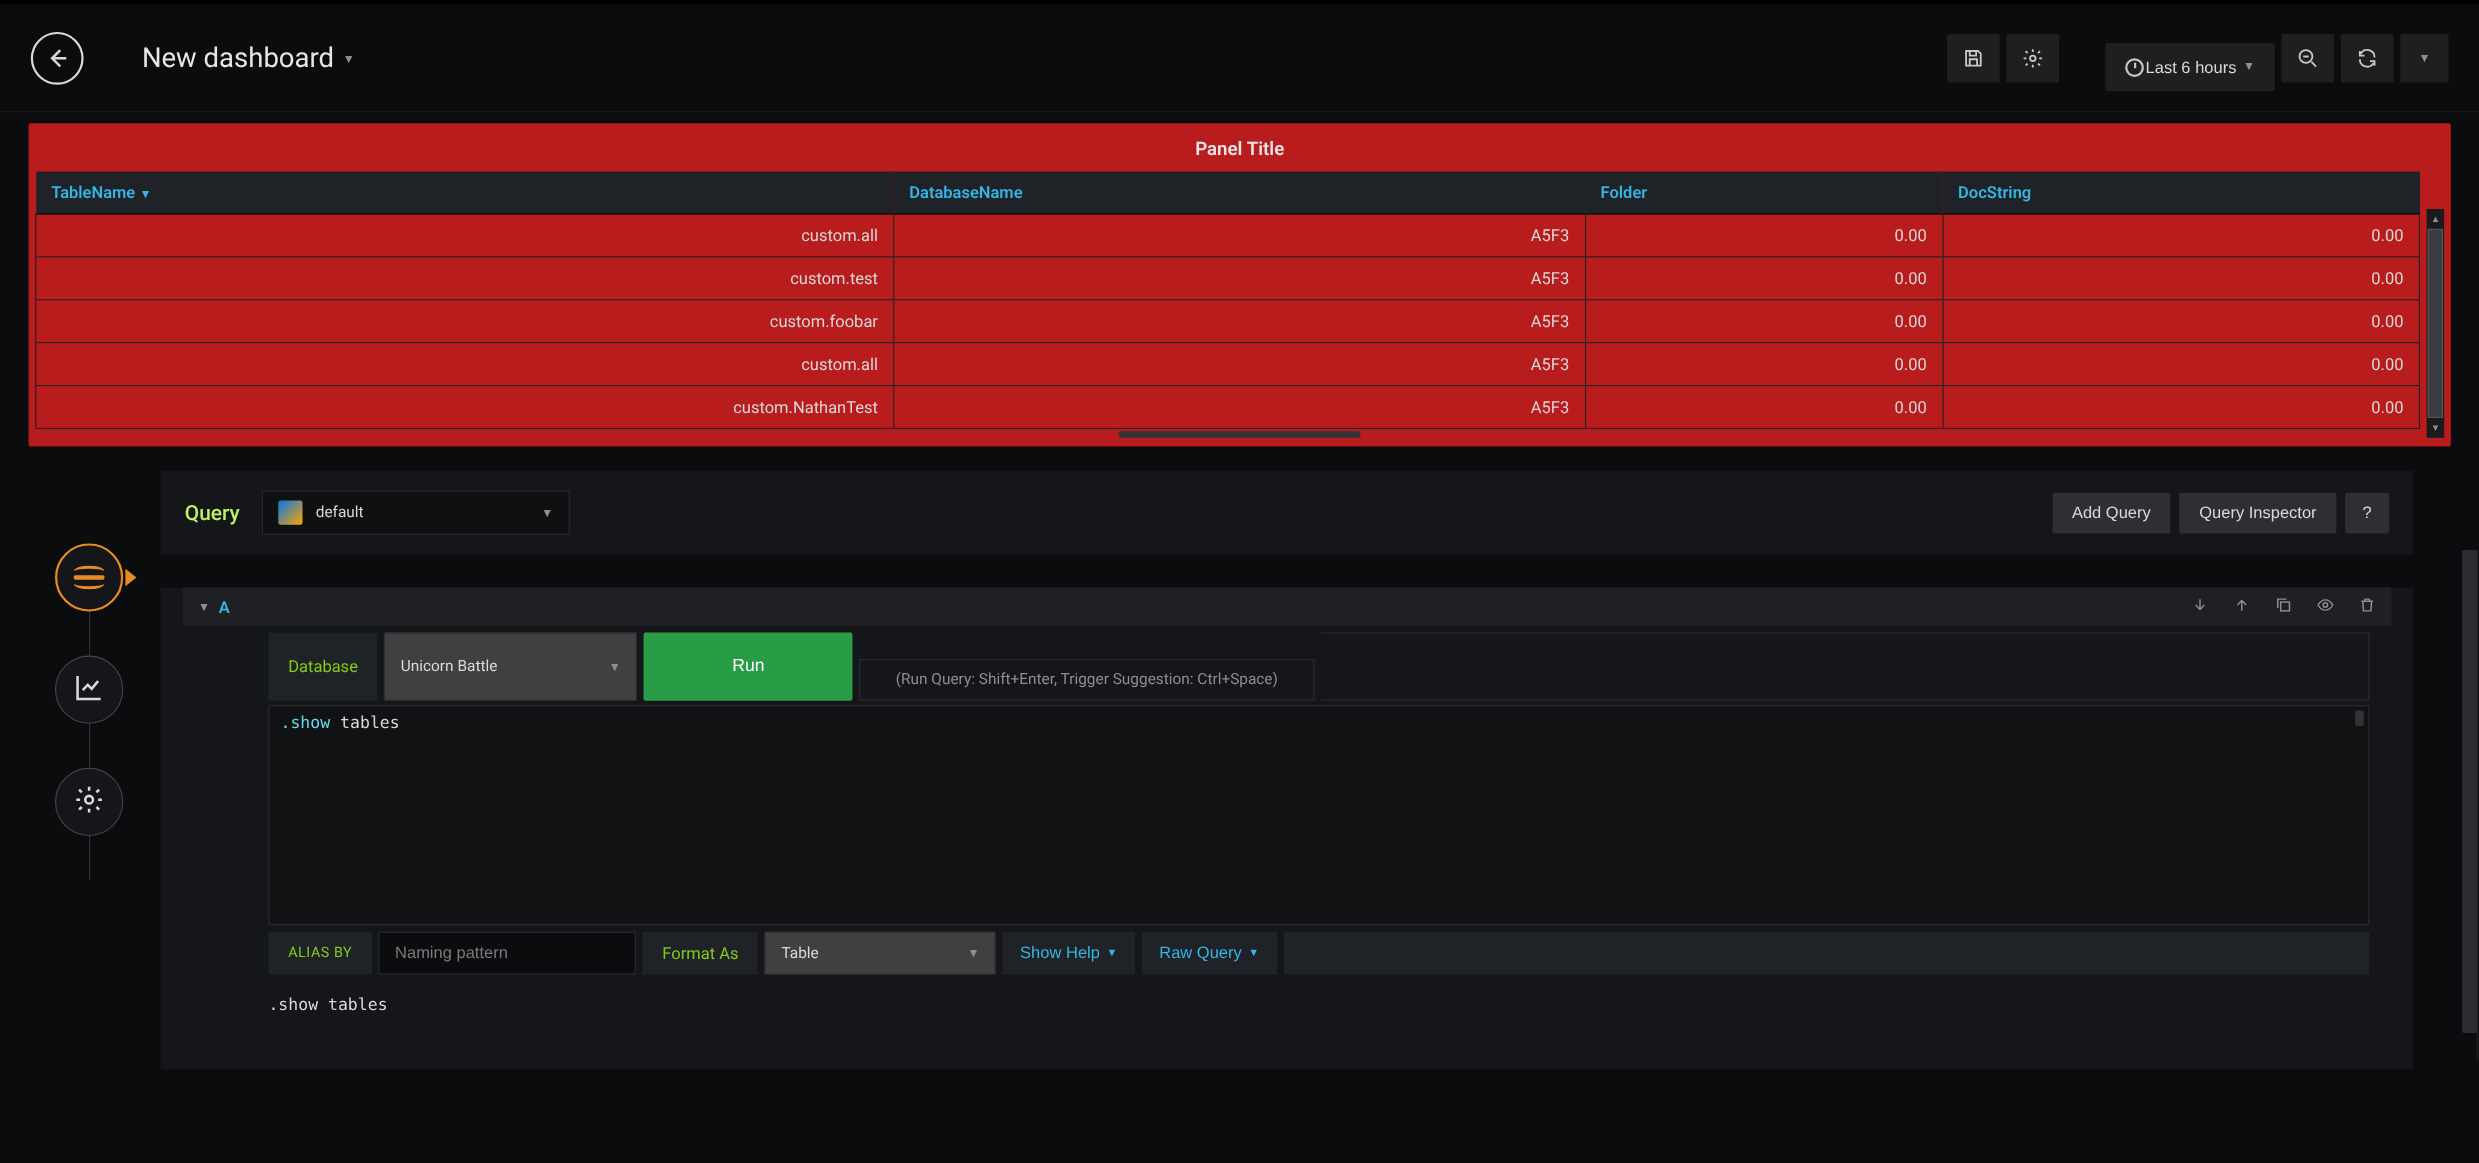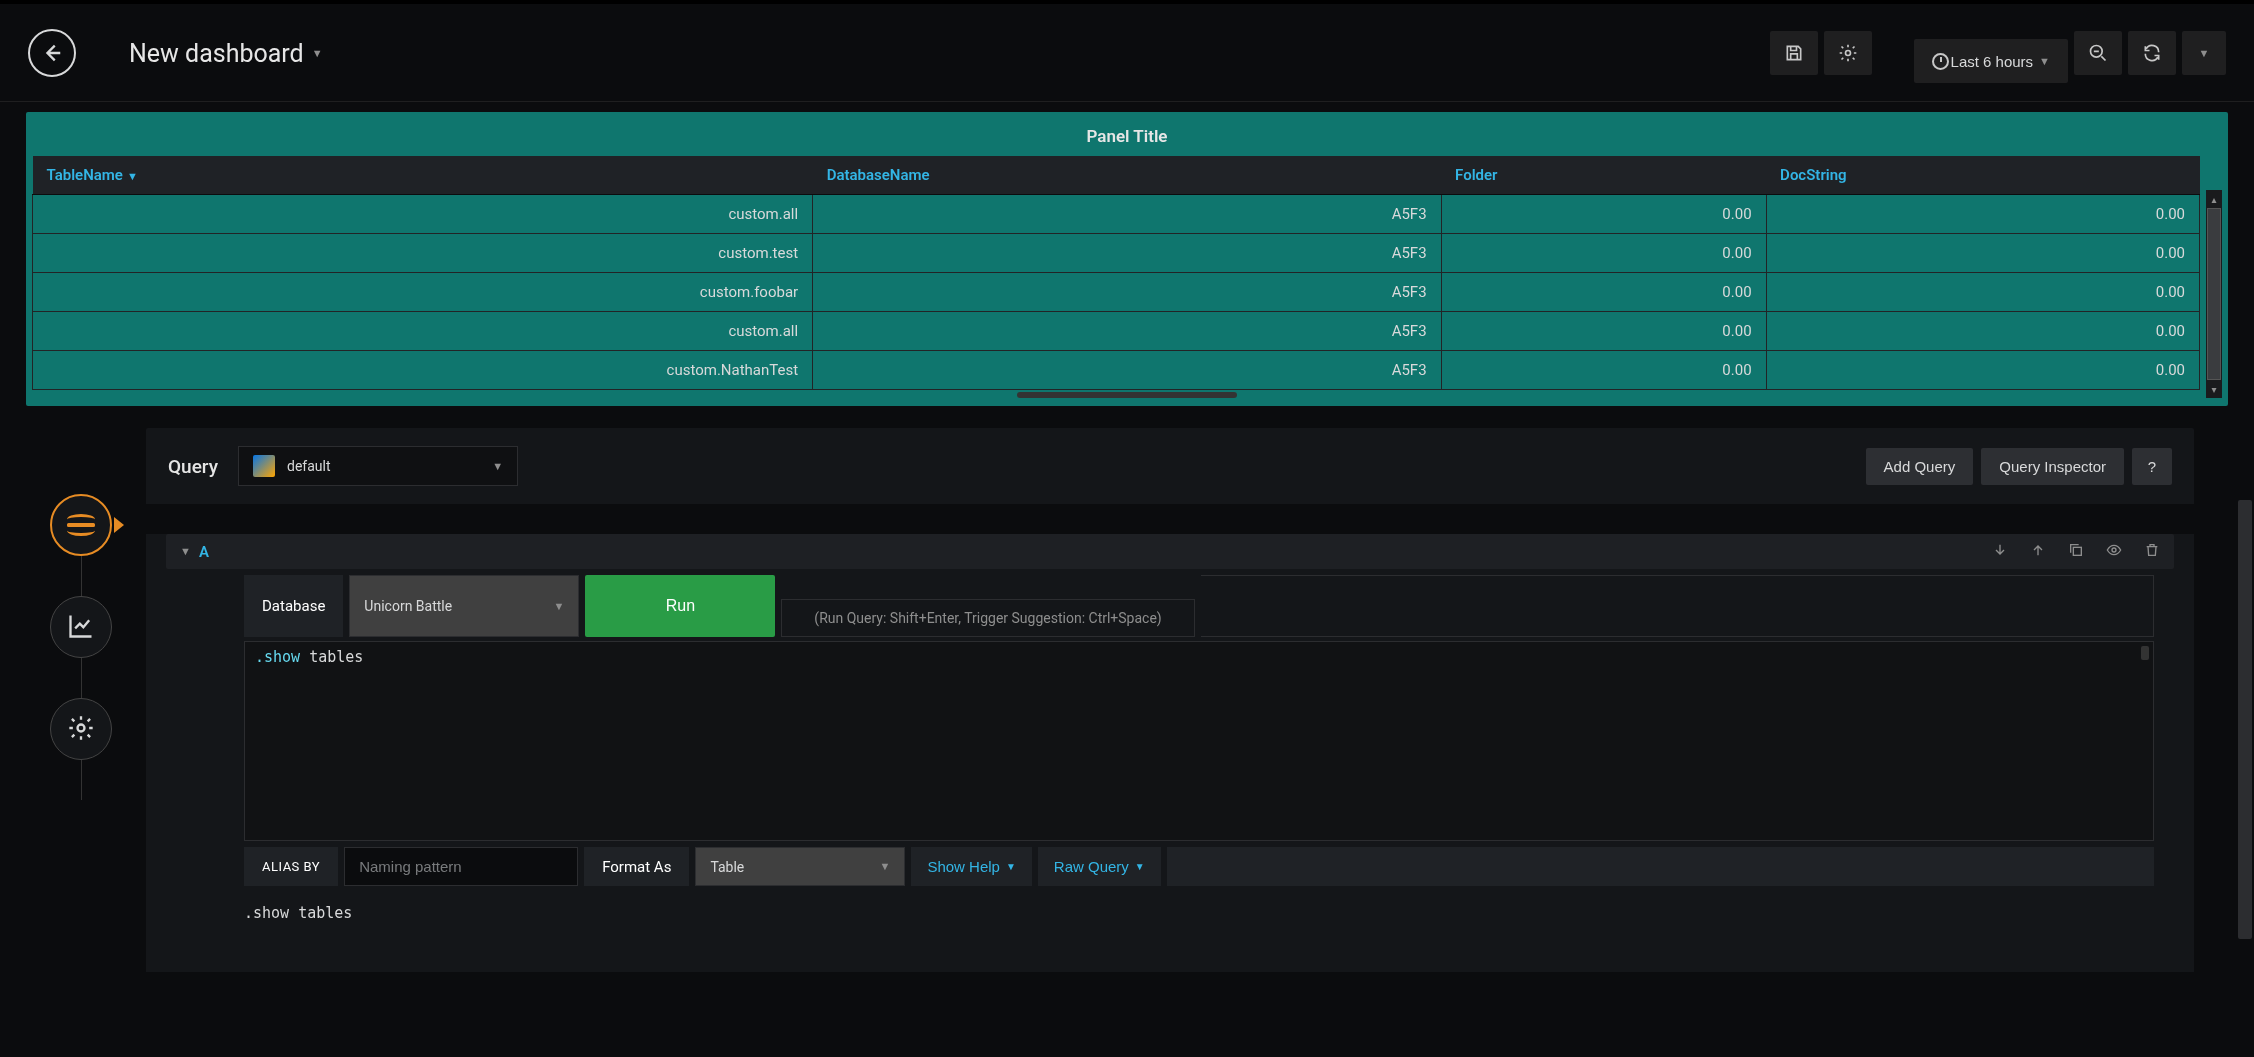--- a/index.html
+++ b/index.html
@@ -53,21 +53,21 @@
   font-size: 15px;
 }
 .tool-btn svg { width: 20px; height: 20px; fill: none; stroke: #c7c7c7; stroke-width: 2; }
 .time-picker { padding: 0 18px; gap: 2px; margin-top: 16px; }
 .time-picker .clock { width:17px;height:17px;border:2px solid #c7c7c7;border-radius:50%;position:relative;}
 .time-picker .clock::after{content:'';position:absolute;top:2px;left:6px;width:2px;height:5px;background:#c7c7c7;}
 .time-picker .caret{font-size:11px;color:#8e8e8e;margin-left:4px;}
 
 .panel-area { padding: 10px 26px 0; }
 .panel {
-  background: #0f766e;
+  background: #b91c1c;
   border-radius: 2px;
   padding: 0;
   margin-bottom: 18px;
 }
 .panel-title { text-align: center; font-weight: 600; font-size: 17px; padding: 14px 0 10px; color: #e6e6e6; }
 .table-wrap { position: relative; padding: 0 6px 6px; }
 .tbl { width: calc(100% - 22px); border-collapse: collapse; }
 .tbl th {
   background: #1f2226;
   color: #33b5e5;
@@ -134,21 +134,21 @@
 .dot .db-ico::before,.dot .db-ico::after{content:'';position:absolute;left:0;right:0;height:3px;background:#e78c24;border-radius:2px;}
 .dot .db-ico::before{top:6px;} .dot .db-ico::after{bottom:6px;}
 .dot .chart-ico svg, .dot .gear-ico svg{width:28px;height:28px;fill:none;stroke:#d8d9da;stroke-width:2;}
 
 .qrow1 {
   background: #141619;
   padding: 18px 22px;
   display:flex; align-items:center; gap:20px;
   border-radius:2px 2px 0 0;
 }
-.qlabel { font-size: 19px; font-weight:500; color:#e5e5e5; }
+.qlabel { font-size: 19px; font-weight:500; color:#bef264; }
 .ds-select {
   display:flex; align-items:center; gap:12px;
   background: #0f1012;
   border:1px solid #2c2d30;
   padding: 8px 14px;
   width: 280px;
   cursor:pointer;
   position:relative;
 }
 .ds-logo { width:22px;height:22px;background:linear-gradient(135deg,#0575e6,#ffa500);border-radius:2px;}
@@ -177,21 +177,21 @@
 .qhead .qletter{color:#33b5e5;font-weight:600;font-size:15px;}
 .qhead-actions{margin-left:auto;display:flex;gap:22px;}
 .qhead-actions .ibtn{background:none;border:none;color:#8e8e8e;cursor:pointer;}
 .qhead-actions .ibtn svg{width:16px;height:16px;fill:none;stroke:#8e8e8e;stroke-width:2;}
 
 .controls-row{
   display:flex; align-items:stretch; gap:6px;
   margin: 6px 20px 0 78px;
 }
 .field-label{
-  background:#1f2226; color:#ffffff; padding:10px 18px; display:flex;align-items:center; font-size:15px;
+  background:#1f2226; color:#84cc16; padding:10px 18px; display:flex;align-items:center; font-size:15px;
 }
 .sel{
   background:#404040; border:1px solid #2c2d30; color:#d8d9da; padding:9px 14px; display:flex;align-items:center;gap:12px;cursor:pointer;min-width:230px;position:relative;
 }
 .sel .caret{margin-left:auto;color:#8e8e8e;font-size:11px;}
 .btn-run{
   background:#299c46;color:#fff;border:none;width:190px;font-size:16px;font-weight:500;cursor:pointer;border-radius:2px;
   padding:0 12px;
 }
 .hint{

